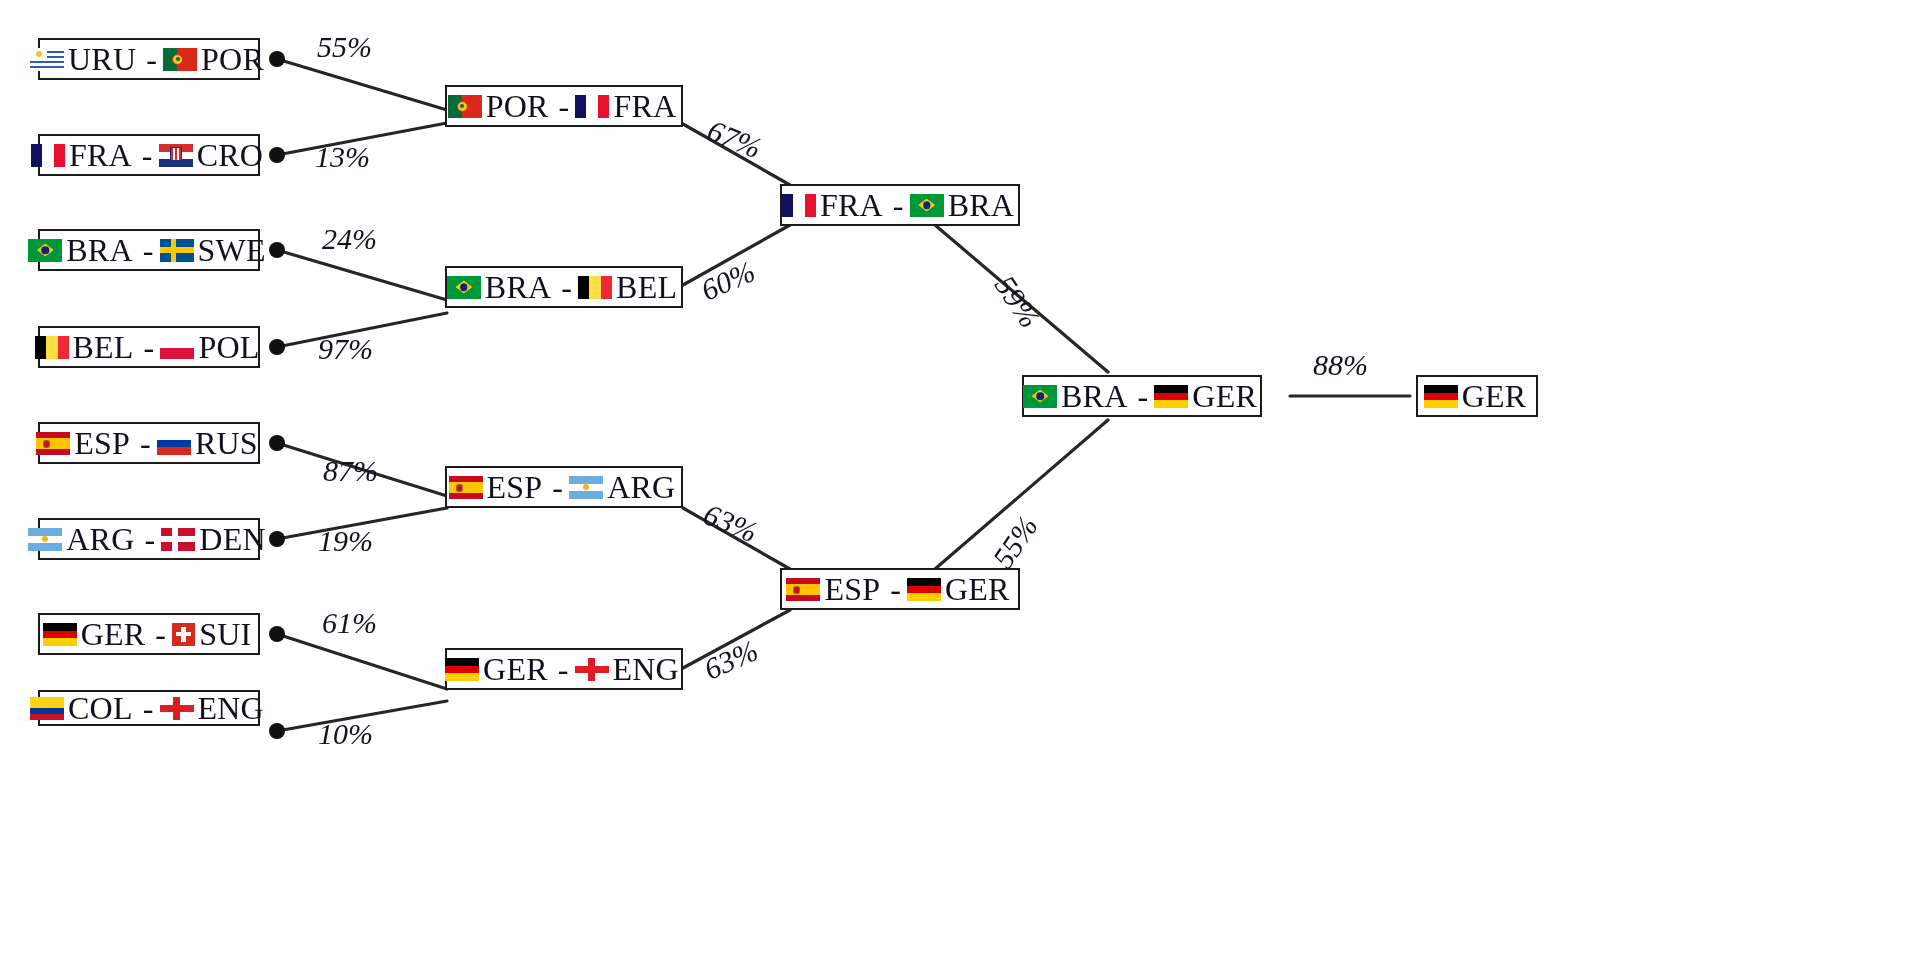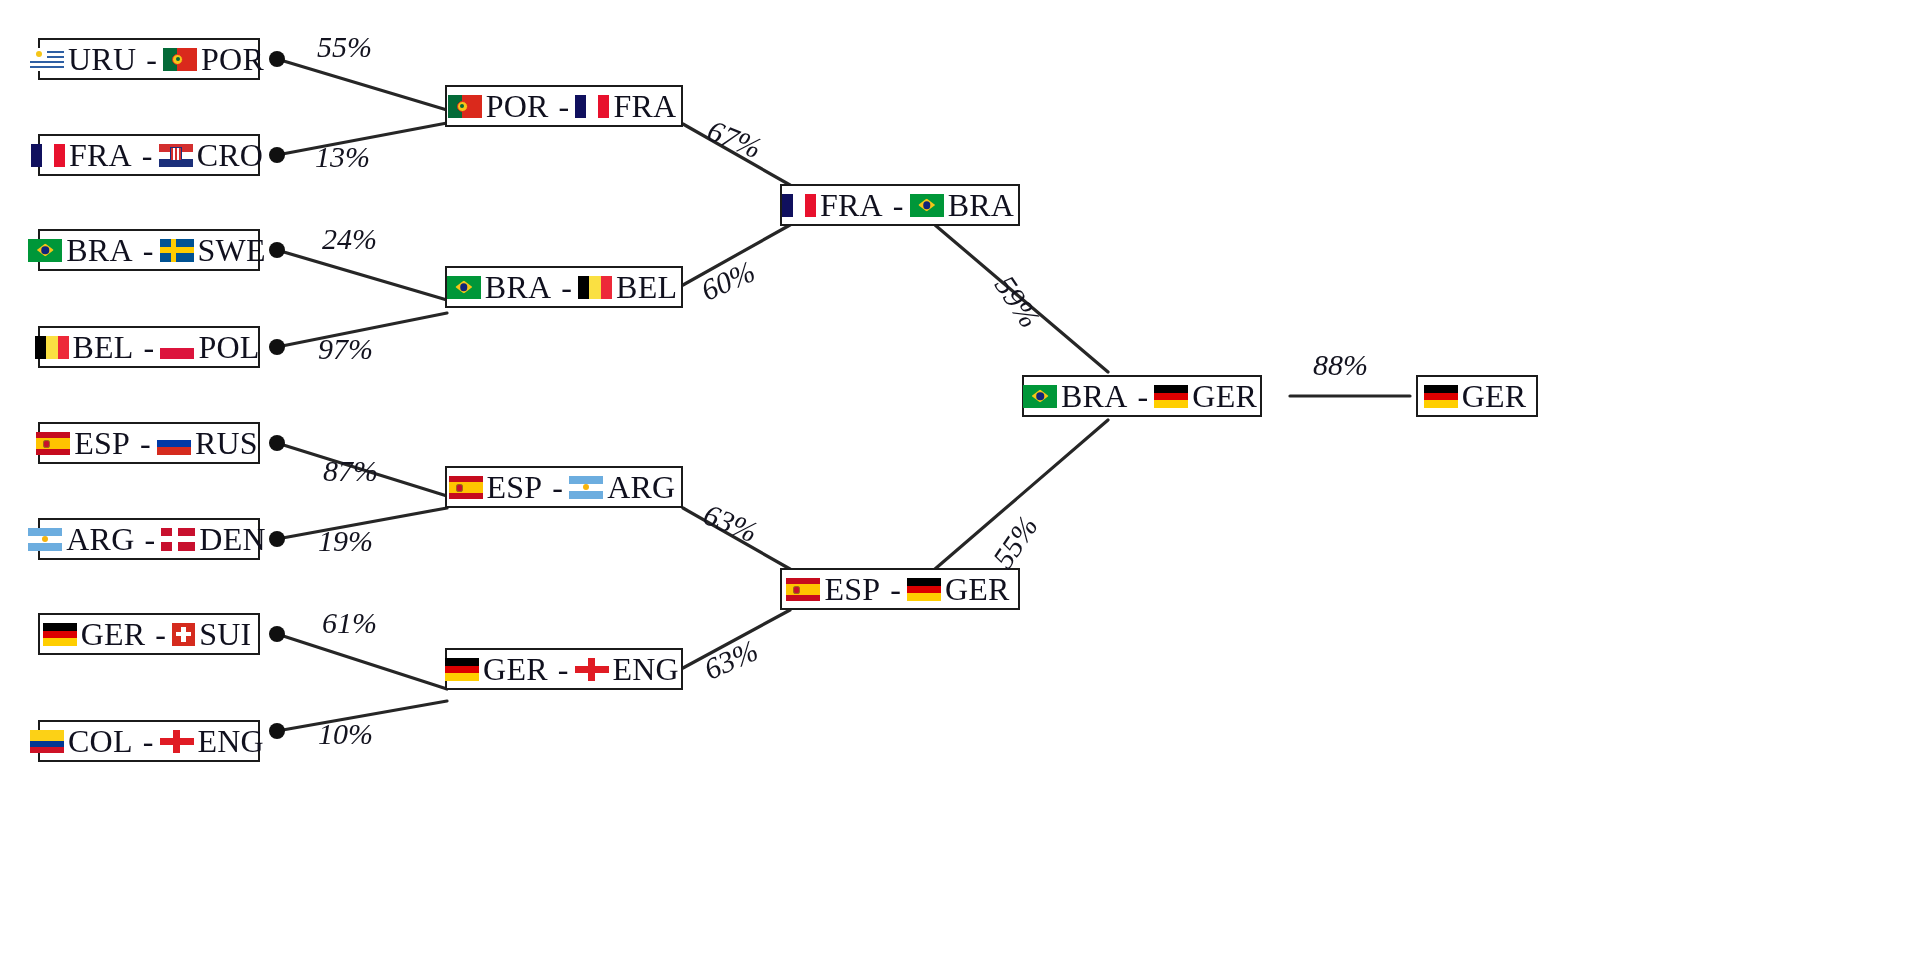--- a/index.html
+++ b/index.html
@@ -202,21 +202,21 @@
       <span class="code">GER</span>
       <span class="dash">-</span>
       <span class="flag f-sui">
           <i class="v"></i>
           <i class="h"></i>
         </span>
       <span class="code">SUI</span>
     </span>
   </div>
 
-  <div class="node" style="left:38px;  top:720px; width:222px; height:42px;">
+  <div class="node" style="left:38px;  top:690px; width:222px; height:36px;">
     <span class="txt">
       <span class="flag f-col"></span>
       <span class="code">COL</span>
       <span class="dash">-</span>
       <span class="flag f-eng">
           <i class="v"></i>
           <i class="h"></i>
         </span>
       <span class="code">ENG</span>
     </span>

